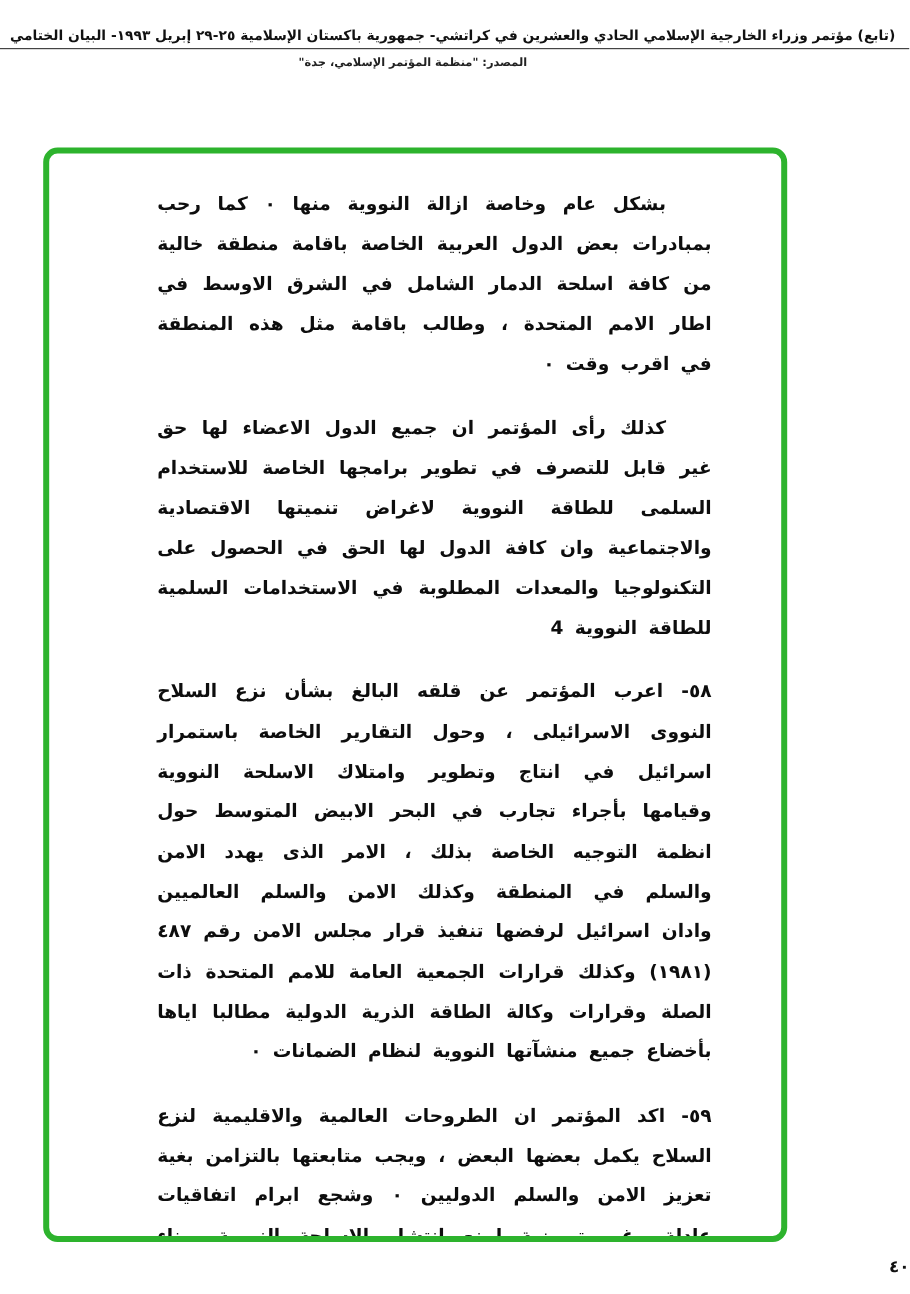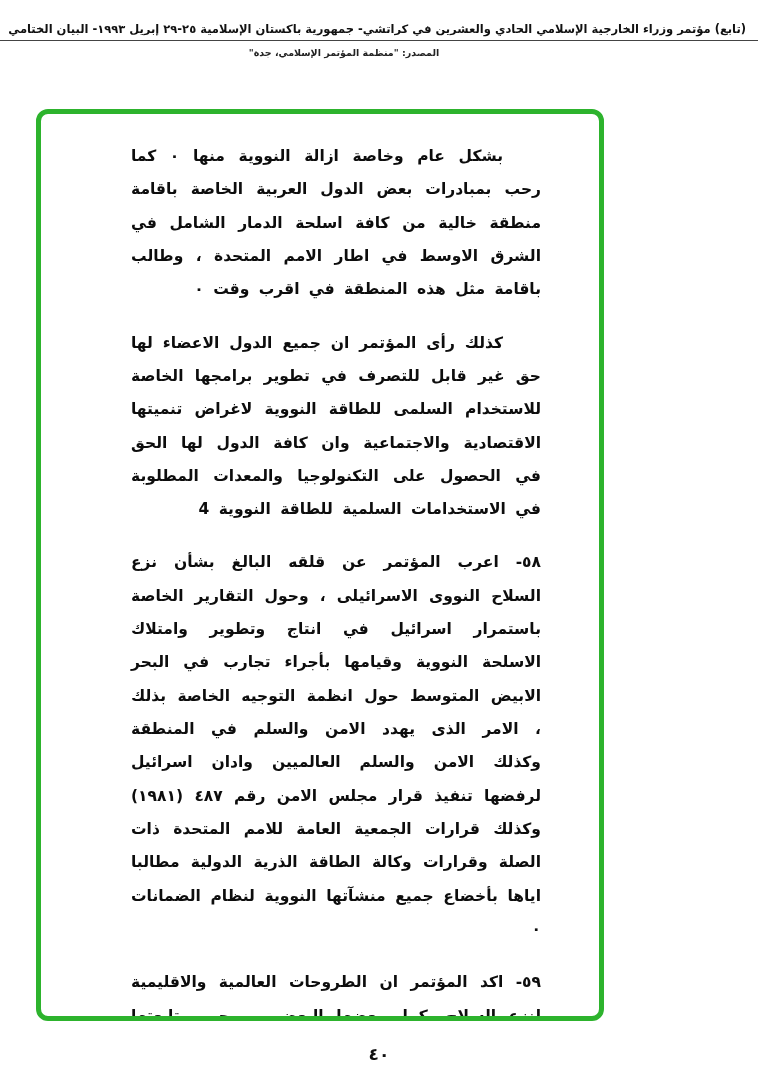--- a/index.html
+++ b/index.html
@@ -31,22 +31,22 @@
   .doc-source {
     text-align: center;
     font-size: 9.5px;
     font-weight: bold;
     padding: 6px 70px 0 0;
     color: #222;
   }
   .green-frame {
     position: absolute;
     left: 36px;
-    top: 109px;
-    width: 568px;
+    top: 123px;
+    width: 620px;
     height: 912px;
     border: 5px solid #2db32d;
     border-radius: 12px;
     background: #ffffff;
     padding: 26px 58px 20px 90px;
     overflow: hidden;
   }
   .body-text p {
     direction: rtl;
     text-align: justify;
@@ -57,22 +57,21 @@
     letter-spacing: 0.2px;
     margin-bottom: 20px;
     color: #0d0d0d;
   }
   .body-text p.indented { text-indent: 38px; }
   .page-number {
     position: absolute;
     bottom: 14px;
     left: 0;
     width: 100%;
-    text-align: center;
-    font-size: 17px;
+    font-size: 14px;
     font-weight: bold;
   }
 </style>
 </head>
 <body>
 
 <div class="page">
 
   <div class="doc-header">(تابع) مؤتمر وزراء الخارجية الإسلامي الحادي والعشرين في كراتشي- جمهورية باكستان الإسلامية ٢٥-٢٩ إبريل ١٩٩٣- البيان الختامي</div>
 

